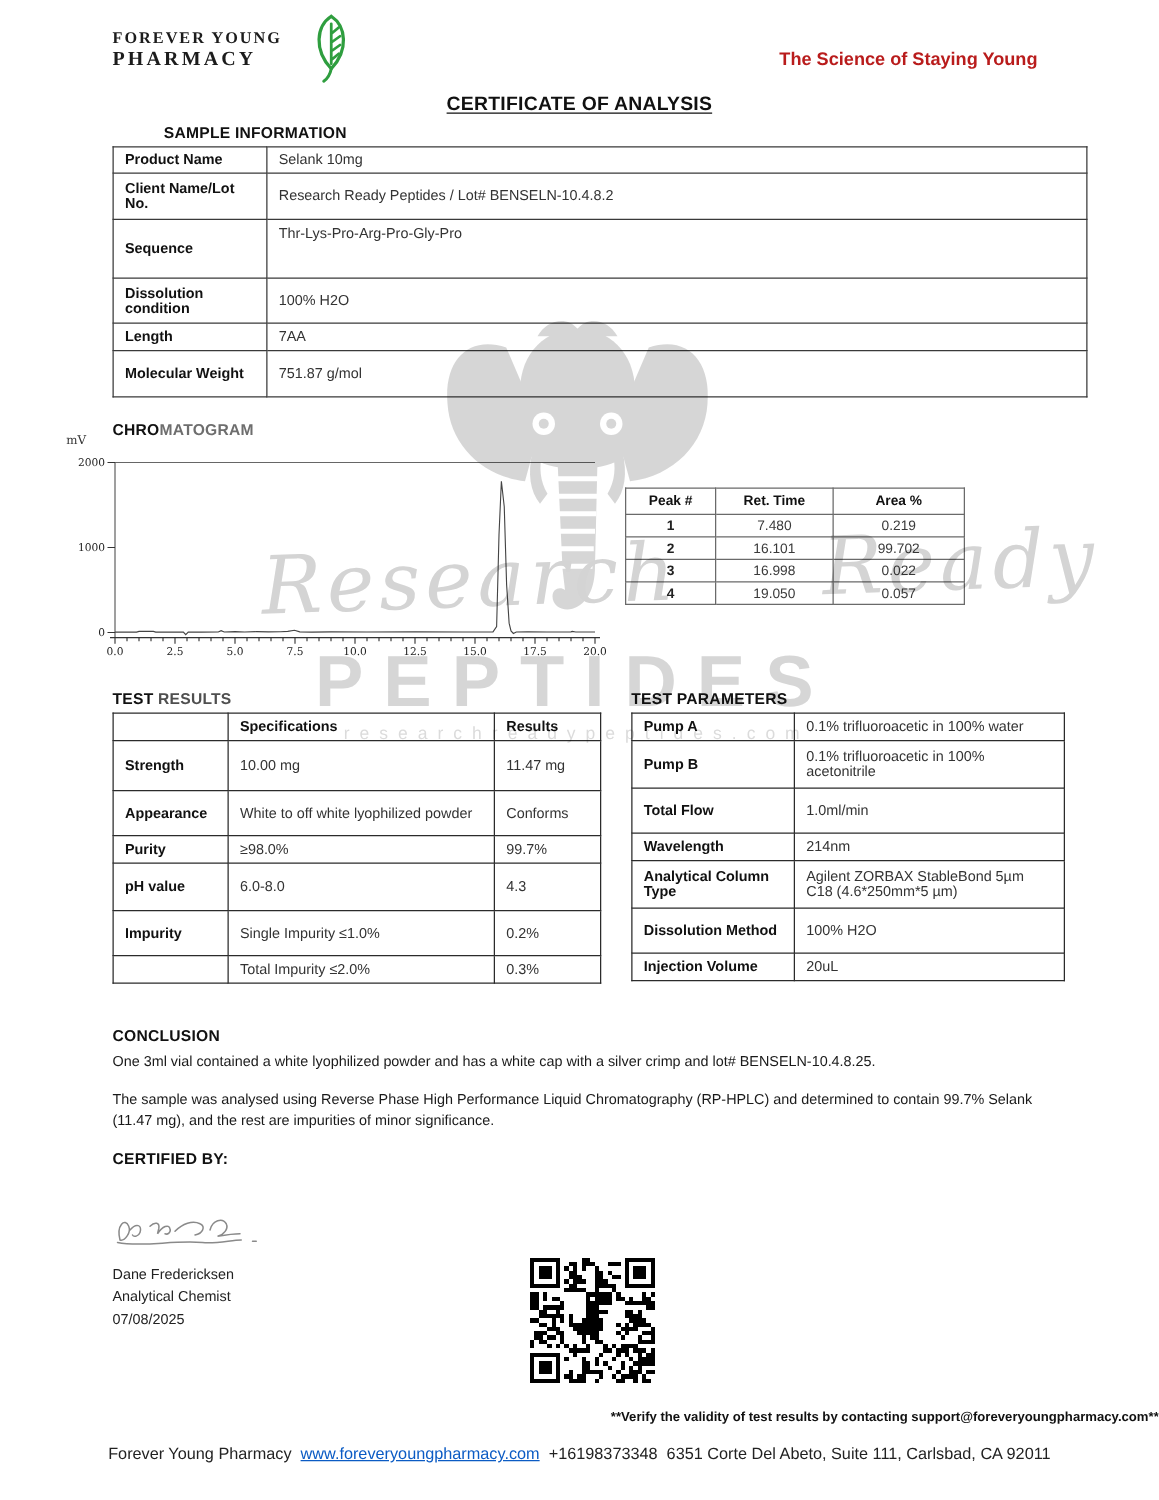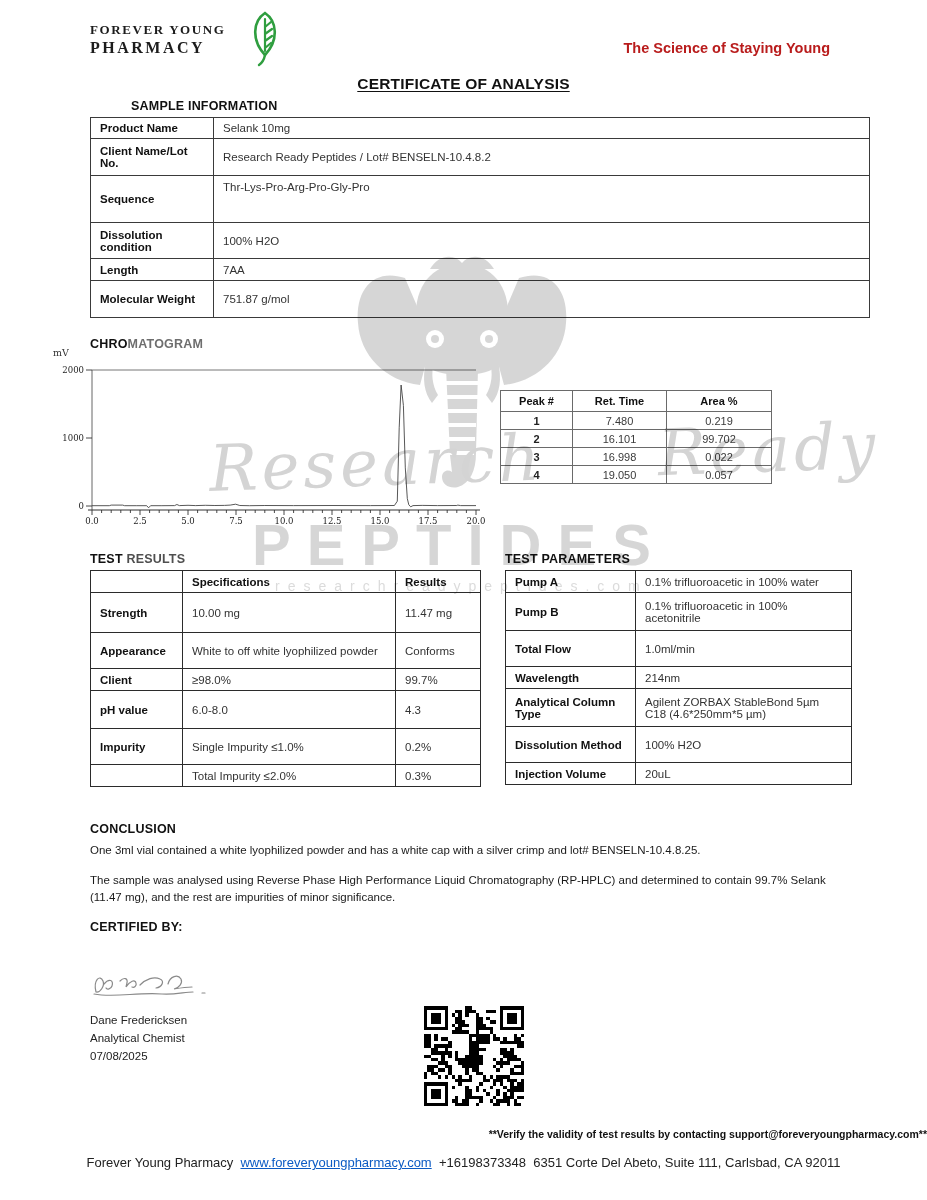--- a/index.html
+++ b/index.html
@@ -214,21 +214,21 @@
       <td class="lbl">Strength</td>
       <td>10.00 mg</td>
       <td>11.47 mg</td>
         </tr>
     <tr style="height:36px">
       <td class="lbl">Appearance</td>
       <td>White to off white lyophilized powder</td>
       <td>Conforms</td>
         </tr>
     <tr style="height:22px">
-      <td class="lbl">Client</td>
+      <td class="lbl">Purity</td>
       <td>≥98.0%</td>
       <td>99.7%</td>
         </tr>
     <tr style="height:38px">
       <td class="lbl">pH value</td>
       <td>6.0-8.0</td>
       <td>4.3</td>
         </tr>
     <tr style="height:36px">
       <td class="lbl">Impurity</td>

